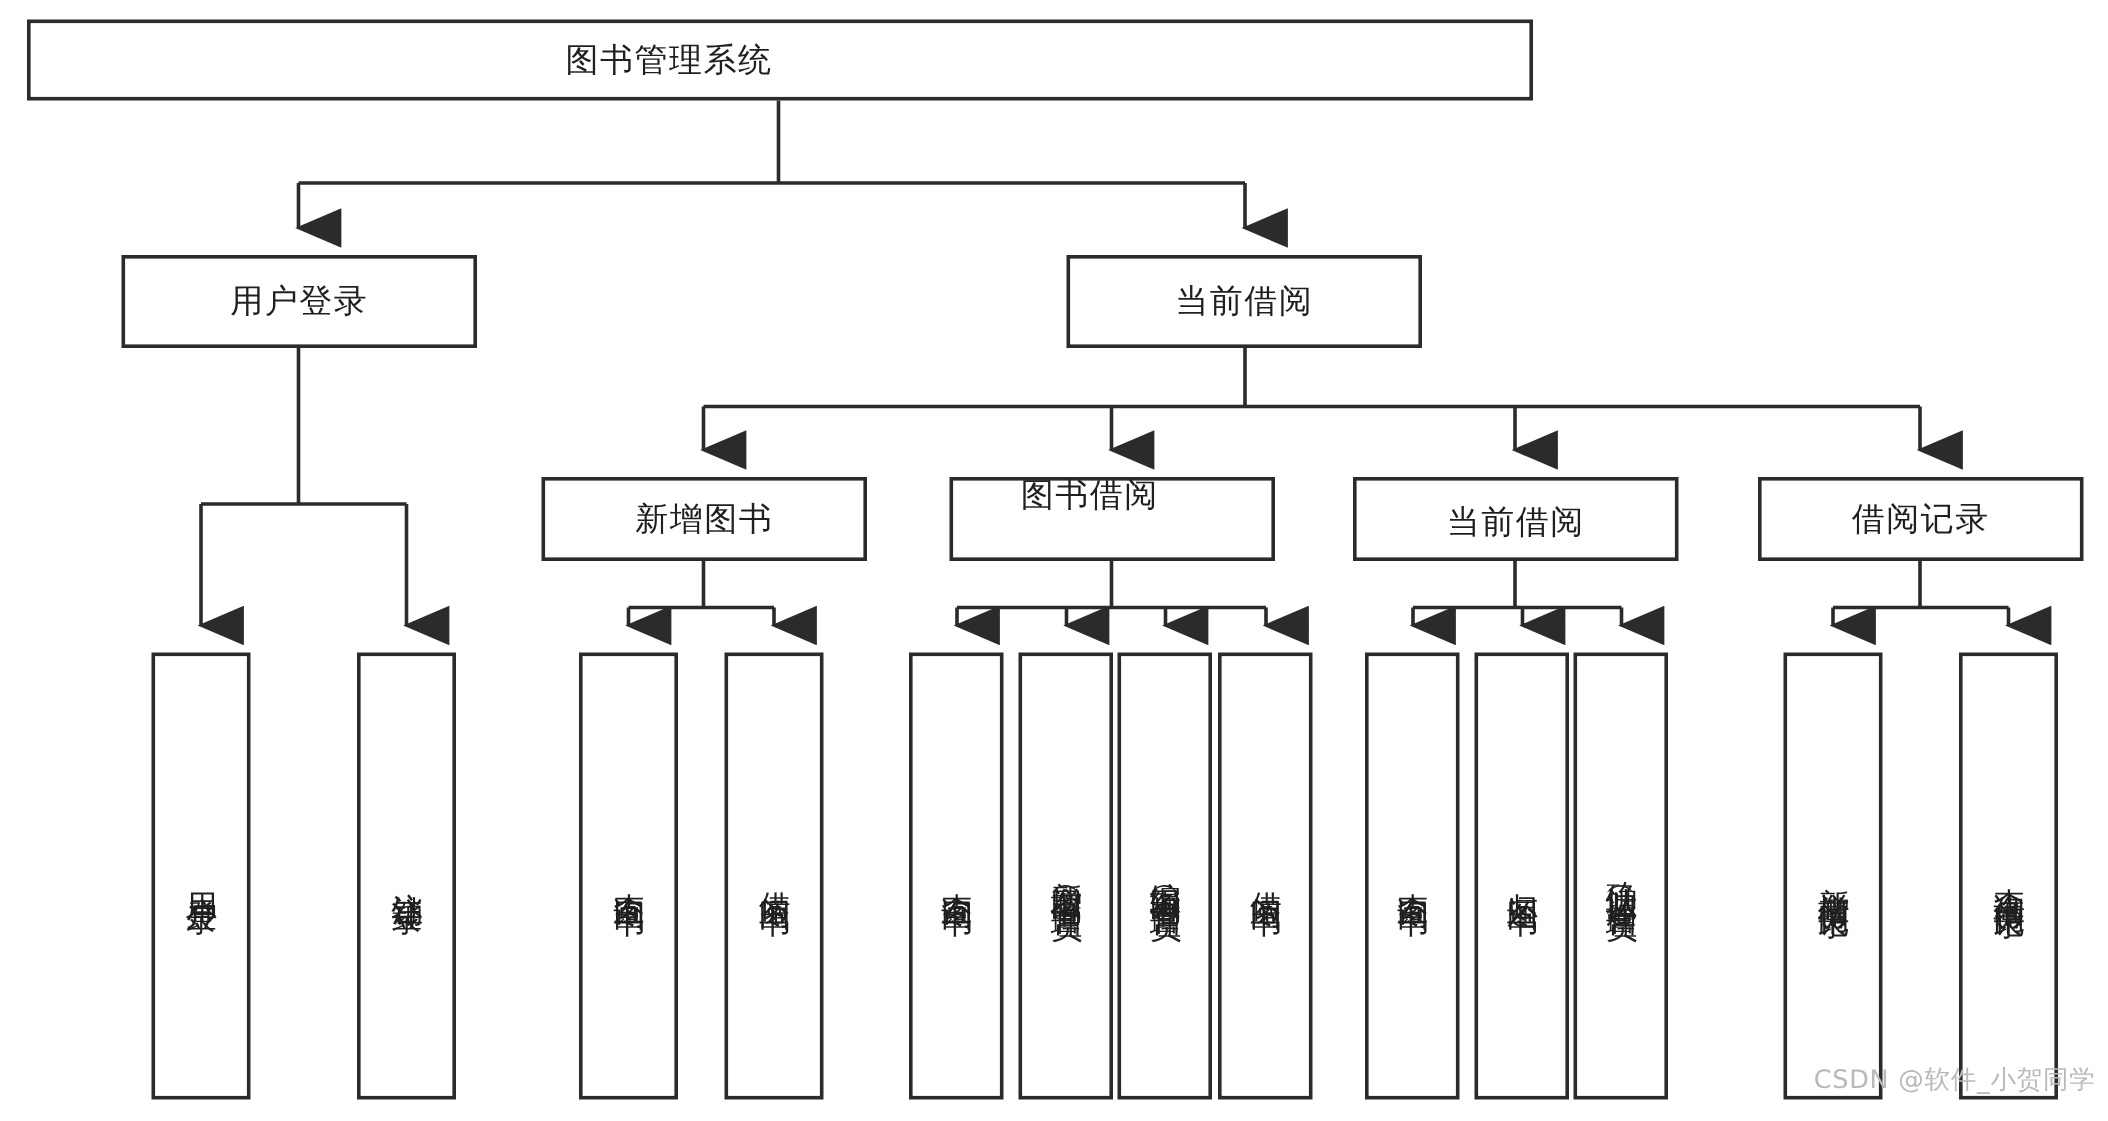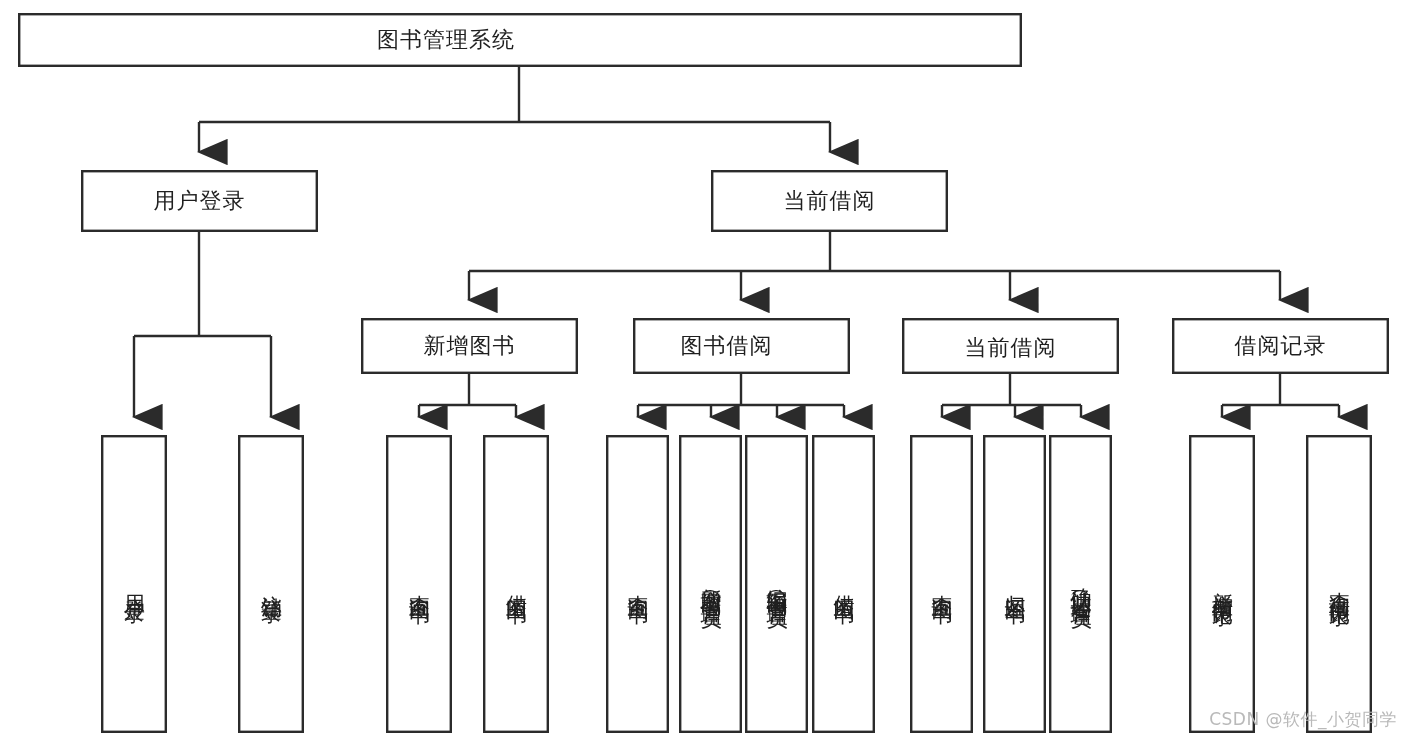--- a/index.html
+++ b/index.html
@@ -171,21 +171,21 @@
   <div class="node-text-wrap" style="left:81px; top:170px; width:237px; height:62px;">
     <span class="node-text-h">用户登录</span>
   </div>
   <div class="node-text-wrap" style="left:711px; top:170px; width:237px; height:62px;">
     <span class="node-text-h">当前借阅</span>
   </div>
 
   <div class="node-text-wrap" style="left:361px; top:318px; width:217px; height:56px;">
     <span class="node-text-h">新增图书</span>
   </div>
-  <div class="node-text-wrap" style="left:633px; top:318px; width:187px; height:56px;">
+  <div class="node-text-wrap" style="left:633px; top:302px; width:187px; height:56px;">
     <span class="node-text-h">图书借阅</span>
   </div>
   <div class="node-text-wrap" style="left:902px; top:318px; width:217px; height:60px;">
     <span class="node-text-h">当前借阅</span>
   </div>
   <div class="node-text-wrap" style="left:1172px; top:318px; width:217px; height:56px;border-radius:18px;">
     <span class="node-text-h">借阅记录</span>
   </div>
 
   <div class="leaf-text-wrap" style="left:101px; top:435px; width:66px; height:298px;">

